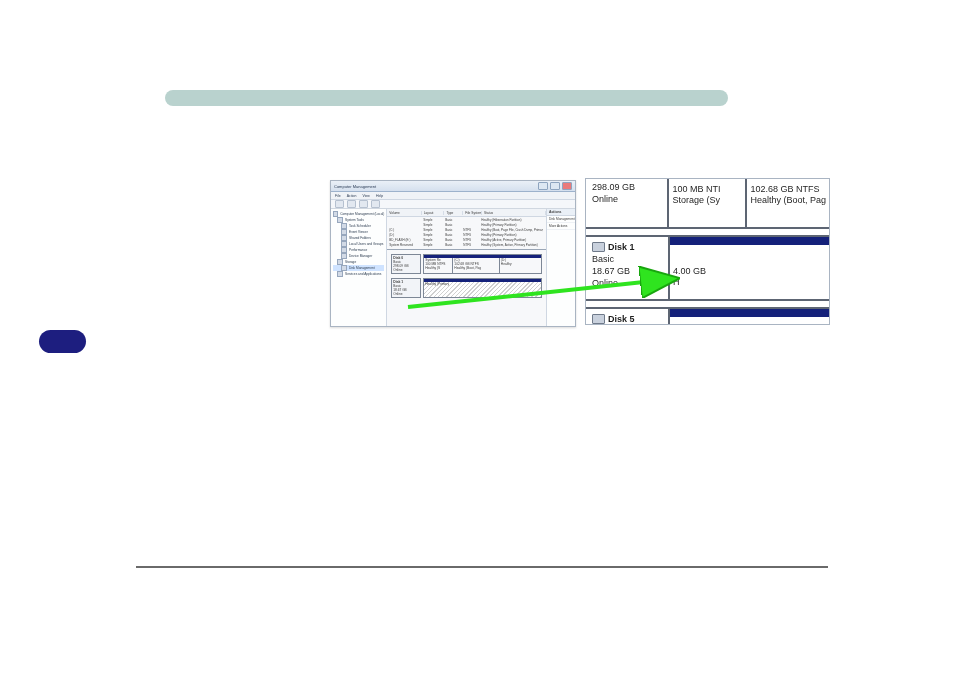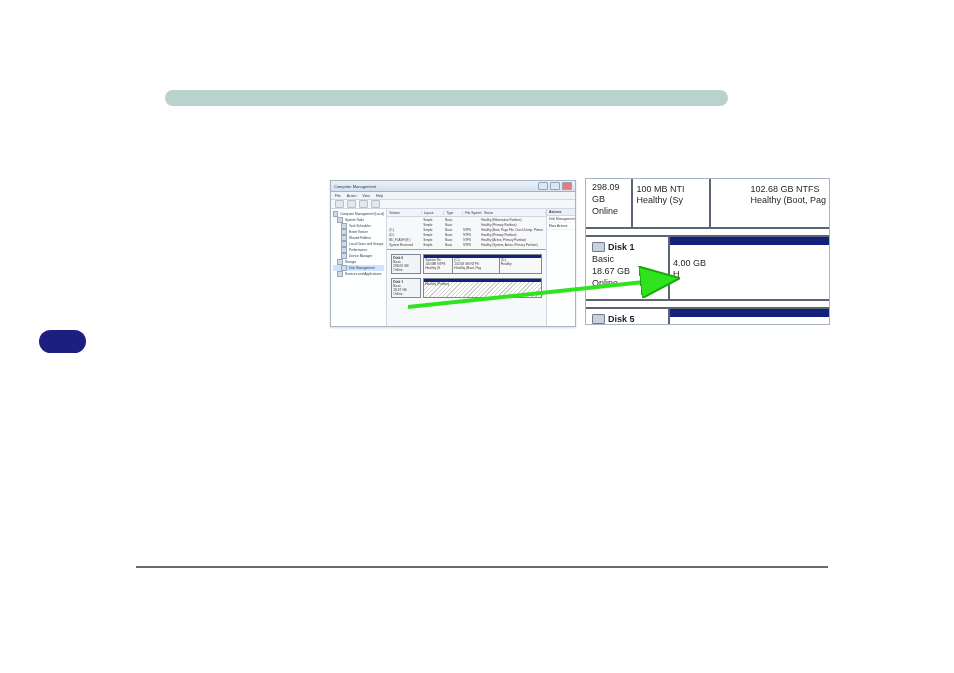--- a/index.html
+++ b/index.html
@@ -519,25 +519,25 @@
 
 <div class="zoom-screenshot">
 
   <div class="zrow" style="height:48px; border-bottom:2px solid #5d6573;">
     <div class="zdisk-label" style="padding-top:0;">
       <div style="height:2px;"></div>
       <div>298.09 GB</div>
       <div>Online</div>
     </div>
     <div class="zparts">
-      <div class="zpart-row" style="border-top:0;gap:36px;">
+      <div class="zpart-row" style="border-top:0;">
         <div class="zpart" style="width:70px;">
           <div style="height:2px;"></div>
           <div>100 MB NTI</div>
-          <div>Healthy (Sy</div>
+          <div>Storage (Sy</div>
         </div>
         <div class="zpart borderless-right" style="flex:1;">
           <div style="height:2px;"></div>
           <div>102.68 GB NTFS</div>
           <div>Healthy (Boot, Pag</div>
         </div>
       </div>
     </div>
   </div>
   <div style="height:6px;"></div>
@@ -548,21 +548,21 @@
             <span class="zicon"></span>
             <span>Disk 1</span>
           </div>
       <div>Basic</div>
       <div>18.67 GB</div>
       <div>Online</div>
     </div>
     <div class="zparts">
       <div class="zblue"></div>
       <div class="zpart-row">
-        <div class="zpart borderless-right" style="flex:1;">
+        <div class="zpart borderless-right" style="flex:1;margin-top:8px;">
           <div style="height:10px;"></div>
           <div>4.00 GB</div>
           <div>H</div>
         </div>
       </div>
     </div>
   </div>
   <div style="height:6px;"></div>
 
   <div class="zrow" style="height:18px; border-top:2px solid #5d6573;">

